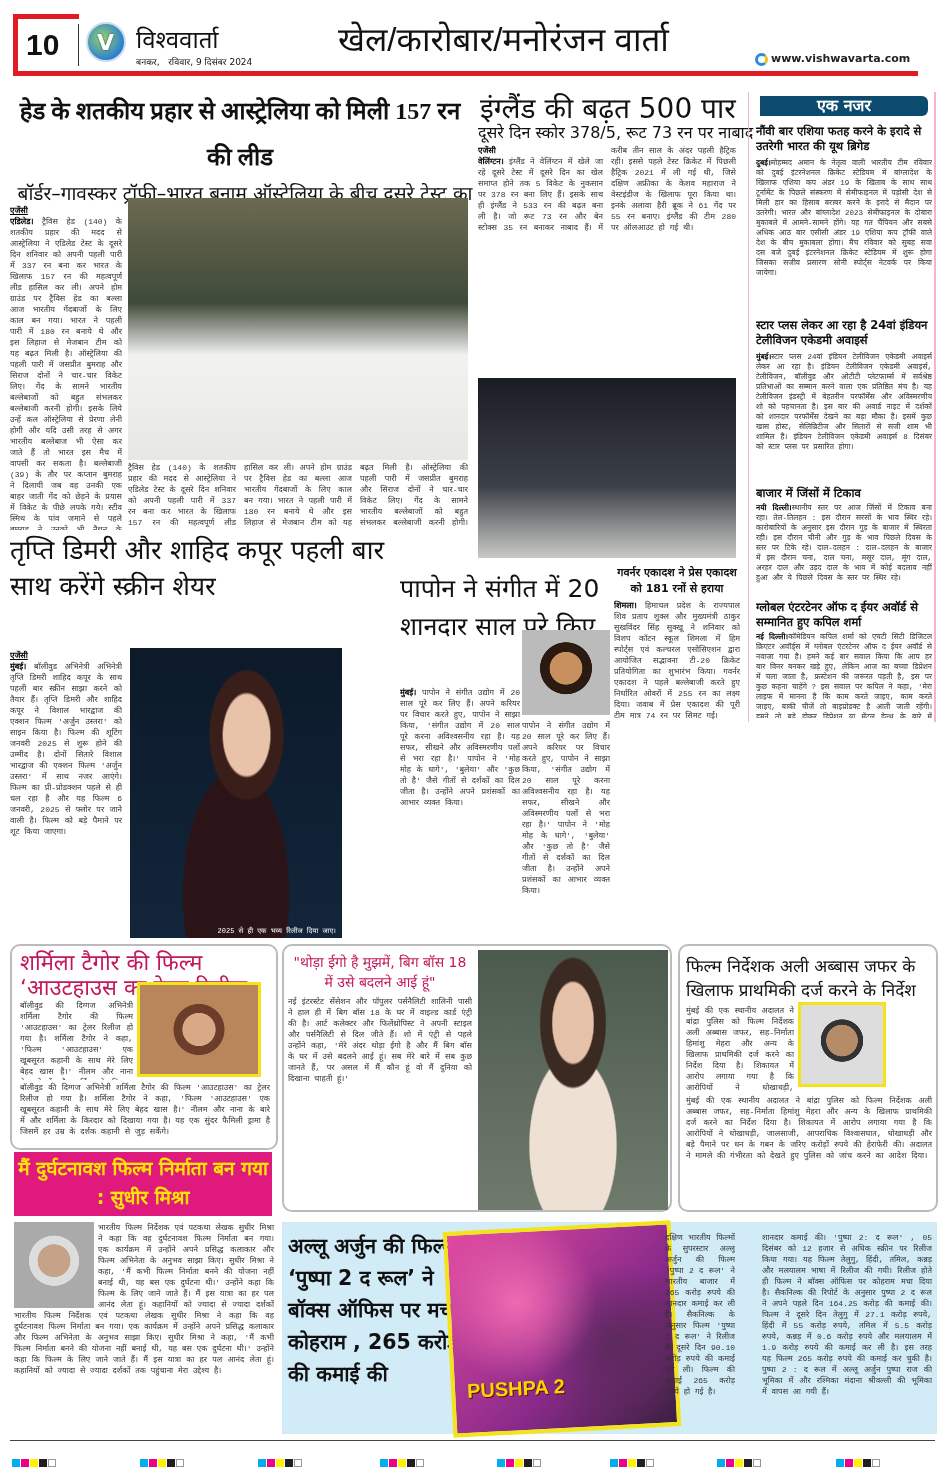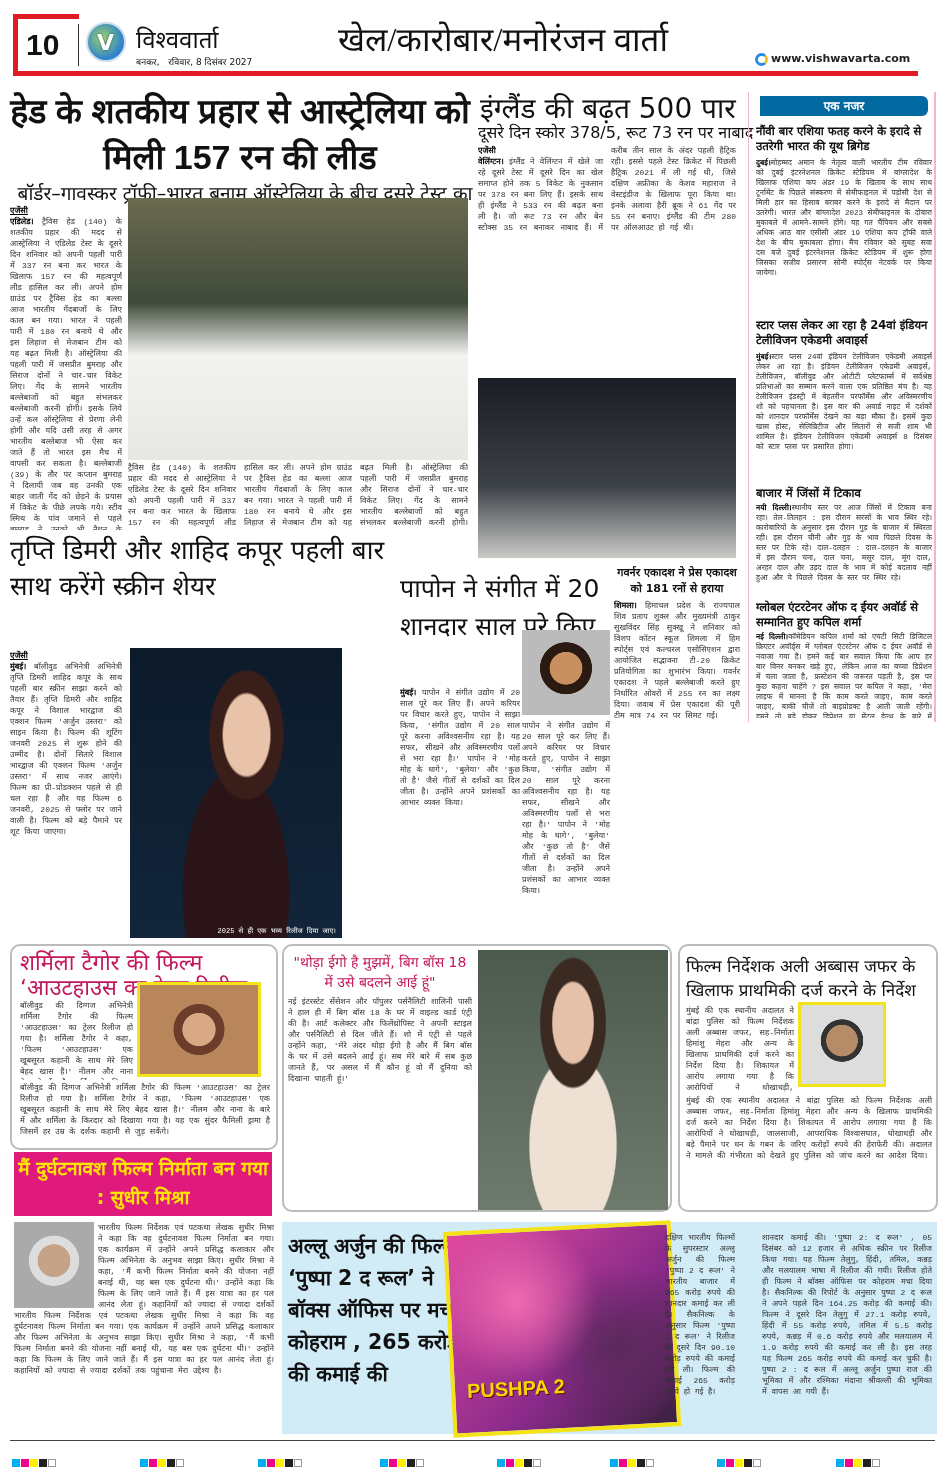--- a/index.html
+++ b/index.html
@@ -8,32 +8,32 @@
 .txt{font-family:Liberation Mono, monospace;font-size:8px;line-height:11px;color:#333;text-align:justify;overflow:hidden}
 .txt b{color:#000}
 .hdr-box{left:13px;top:14px;width:66px;height:62px;border-left:5px solid #e01b24;border-top:5px solid #e01b24}
 .hdr-line{left:13px;top:71px;width:905px;height:5px;background:#e01b24}
 .pageno{left:26px;top:28px;font-size:30px;font-weight:bold;font-family:"Liberation Sans",sans-serif}
 .vsep{left:78px;top:24px;width:1px;height:42px;background:#333}
 .logo{left:86px;top:22px;width:40px;height:40px;border-radius:50%;background:radial-gradient(circle at 40% 40%,#9ad46b,#2a7fd1 70%);border:2px solid #cde}
 .logo span{position:absolute;left:9px;top:6px;font-weight:bold;font-size:22px;color:#fff;text-shadow:0 0 2px #134}
 .brand{left:136px;top:22px;font-size:24px;font-weight:normal}
 .dateline{left:136px;top:55px;font-size:9px}
-.section{left:338px;top:16px;font-size:33px;font-family:Liberation Serif, serif}
+.section{left:338px;top:16px;font-size:33px;font-family:Liberation Sans, sans-serif}
 .web{left:755px;top:52px;font-size:11px;font-weight:bold;color:#222}
 .web i{display:inline-block;width:13px;height:13px;border-radius:50%;border:3px solid #2a8be0;vertical-align:middle;margin-right:3px;border-right-color:#f0c020}
-.h1{left:10px;top:88px;width:460px;text-align:center;font-size:34px;font-weight:bold;line-height:46px;font-family:Liberation Sans, sans-serif}
+.h1{left:10px;top:88px;width:460px;text-align:center;font-size:24px;font-weight:bold;line-height:46px;font-family:Liberation Serif, serif}
 .sub1{left:10px;top:180px;width:470px;font-size:19px;text-align:center}
 .photo{background:#556}
 .img-cricket{left:128px;top:198px;width:340px;height:262px;background:linear-gradient(180deg,#6b6a50 0%,#3f4a3a 40%,#f2f2f0 60%,#e7e7e3 100%)}
 .h2{left:480px;top:88px;font-size:28px}
 .sub2{left:478px;top:121px;font-size:16px}
 .img-eng{left:478px;top:378px;width:258px;height:180px;background:linear-gradient(180deg,#1b1d24,#3c4048 60%,#c9c9c6)}
 .ek{left:748px;top:92px;width:188px;height:630px;border-left:1px solid #f7b4c6;border-right:2px solid #f7b4c6}
-.ek-tag{left:760px;top:96px;width:168px;height:20px;background:#0369a1;color:#fff;font-weight:bold;font-size:12px;text-align:center;line-height:20px;border-radius:0 6px 6px 0}
+.ek-tag{left:760px;top:96px;width:168px;height:20px;background:#0c4a6e;color:#fff;font-weight:bold;font-size:16px;text-align:center;line-height:20px;border-radius:0 6px 6px 0}
 .sidehead{font-size:11.5px;font-weight:bold;line-height:15px}
 .h3{left:10px;top:532px;width:395px;font-size:26px;line-height:36px}
 .img-tripti{left:130px;top:648px;width:212px;height:290px;background:radial-gradient(ellipse at 55% 30%,#e8c2a9 0 14%,#3a1e1a 15% 22%,transparent 23%),radial-gradient(ellipse at 50% 85%,#2a1418 0 35%,transparent 36%),linear-gradient(180deg,#0c1a2a,#12253a)}
 .h4{left:400px;top:570px;width:200px;font-size:25px;line-height:38px}
 .img-papon{left:522px;top:630px;width:88px;height:85px;background:radial-gradient(circle at 50% 45%,#c8905f 0 25%,#2a1a12 26% 40%,#bbb 41%)}
 .gov{left:612px;top:565px;width:130px;text-align:center;font-size:11px;font-weight:bold;line-height:16px}
 .botbox{border:2px solid #bbb;border-radius:10px}
 .h5{left:20px;top:950px;width:250px;color:#c2185b;font-size:22px;line-height:25px}
 .img-sharmila{left:137px;top:982px;width:124px;height:95px;border:3px solid #f5e31a;background:radial-gradient(circle at 50% 50%,#d9a885 0 22%,#6b3d2a 23% 34%,#b8865a 35%)}
 .h6{left:290px;top:952px;width:180px;color:#c2185b;font-size:14px;line-height:20px;text-align:center}
@@ -54,21 +54,21 @@
 <body>
 
 <div class="abs hdr-box"></div>
 <div class="abs hdr-line"></div>
 <div class="abs pageno">10</div>
 <div class="abs vsep"></div>
 <div class="abs logo">
     <span>V</span>
   </div>
 <div class="abs brand">विश्ववार्ता</div>
-<div class="abs dateline"><span>बनकर,</span>&nbsp;&nbsp;&nbsp;<span>रविवार, 8 दिसंबर 2027</span></div>
+<div class="abs dateline"><span>बनकर,</span>&nbsp;&nbsp;&nbsp;<span>रविवार, 9 दिसंबर 2024</span></div>
 <div class="abs section">खेल/कारोबार/मनोरंजन वार्ता</div>
 <div class="abs web"><i></i><span>www.vishwavarta.com</span></div>
 
 <div class="abs h1">हेड के शतकीय प्रहार से आस्ट्रेलिया को मिली 157 रन की लीड</div>
 <div class="abs sub1">बॉर्डर–गावस्कर ट्रॉफी–भारत बनाम ऑस्ट्रेलिया के बीच दूसरे टेस्ट का दूसरा दिन</div>
 <div class="abs txt" style="left:10px;top:205px;width:112px;height:325px">
   <b style="display:block;text-decoration:underline">एजेंसी</b>
   <b>एडिलेड।</b> <span>ट्रैविस हेड (140) के शतकीय प्रहार की मदद से आस्ट्रेलिया ने एडिलेड टेस्ट के दूसरे दिन शनिवार को अपनी पहली पारी में 337 रन बना कर भारत के खिलाफ 157 रन की महत्वपूर्ण लीड हासिल कर ली। अपने होम ग्राउंड पर ट्रैविस हेड का बल्ला आज भारतीय गेंदबाजों के लिए काल बन गया। भारत ने पहली पारी में 180 रन बनाये थे और इस लिहाज से मेजबान टीम को यह बढ़त मिली है। ऑस्ट्रेलिया की पहली पारी में जसप्रीत बुमराह और सिराज दोनों ने चार-चार विकेट लिए। गेंद के सामने भारतीय बल्लेबाजों को बहुत संभलकर बल्लेबाजी करनी होगी। इसके लिये उन्हें कल ऑस्ट्रेलिया से प्रेरणा लेनी होगी और यदि उसी तरह से अगर भारतीय बल्लेबाज भी ऐसा कर जाते हैं तो भारत इस मैच में वापसी कर सकता है। बल्लेबाजी (39) के तौर पर कप्तान बुमराह ने दिलायी जब वह उनकी एक बाहर जाती गेंद को छेड़ने के प्रयास में विकेट के पीछे लपके गये। स्टीव स्मिथ के पांव जमाने से पहले बुमराह ने उनको भी नैथन के आउट करने के अंदाज से चलता किया। अंपायर की अंगुली उठते ही वह खुशी से झूम उठे और मार्श ने भी अंपायर के फैसले का सम्मान करते हुये अपने ग्लव्स उतार दिये। एक छोर पर खड़े होकर भारतीयों की बखिया उधेड़ रहे हेड का विकेट सिराज ने लिया। डिनर के बाद आठ विकेट गंवा चुकी आस्ट्रेलिया को भारतीयों की बची दो विकेट उखाड़ने में ज्यादा मेहनत नहीं करनी पड़ी।</span>
 </div>
 <div class="abs photo img-cricket"></div>

